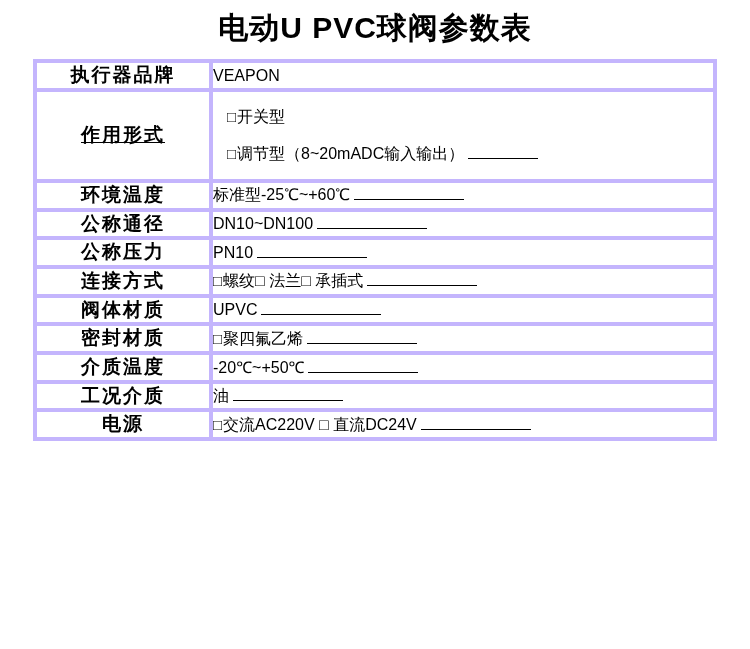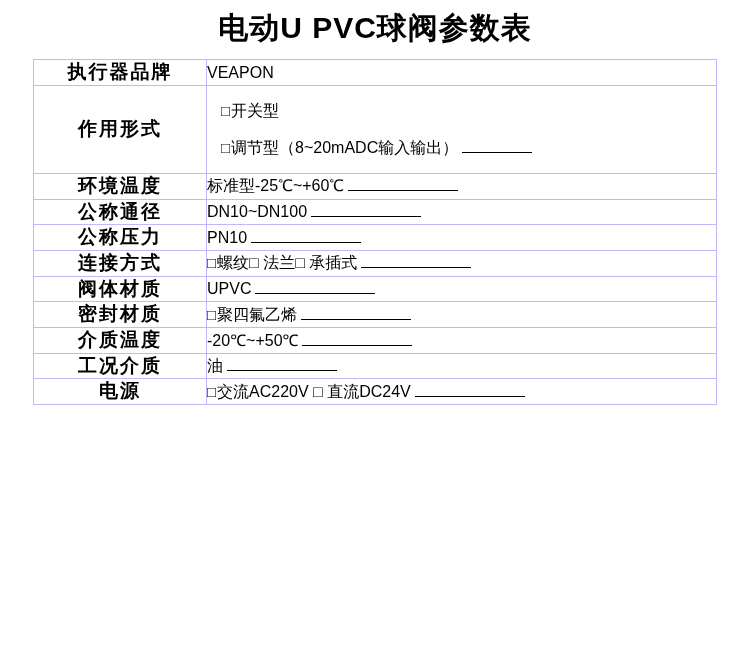--- a/index.html
+++ b/index.html
@@ -30,21 +30,21 @@
     color: #000;
     font-family: "Liberation Sans", sans-serif;
   }
   table.spec {
     border-collapse: collapse;
     width: 684px;
     margin: 0 auto;
     table-layout: fixed;
   }
   table.spec td {
-    border: 1px solid #c4b5fd;
+    border: 4px solid #c4b5fd;
     padding: 0;
     vertical-align: middle;
   }
   td.label {
     width: 172px;
     text-align: center;
     font-size: 19px;
     font-weight: bold;
     letter-spacing: 2px;
     padding: 9px 4px;
@@ -68,21 +68,21 @@
     display: inline-block;
     border-bottom: 1px solid #000;
     vertical-align: baseline;
     height: 13px;
     margin-left: 4px;
   }
   .cb {
     font-size: 15px;
     margin-right: 1px;
   }
-  .tall td.label { padding: 22px 4px; }
+  .tall td.label { padding: 22px 4px; text-decoration: underline; }
   .tall td.value { padding: 14px 10px 14px 14px; }
 </style>
 </head>
 <body>
 
 <div class="page">
 
   <div class="doc-title">电动U PVC球阀参数表</div>
 
   <table class="spec">

